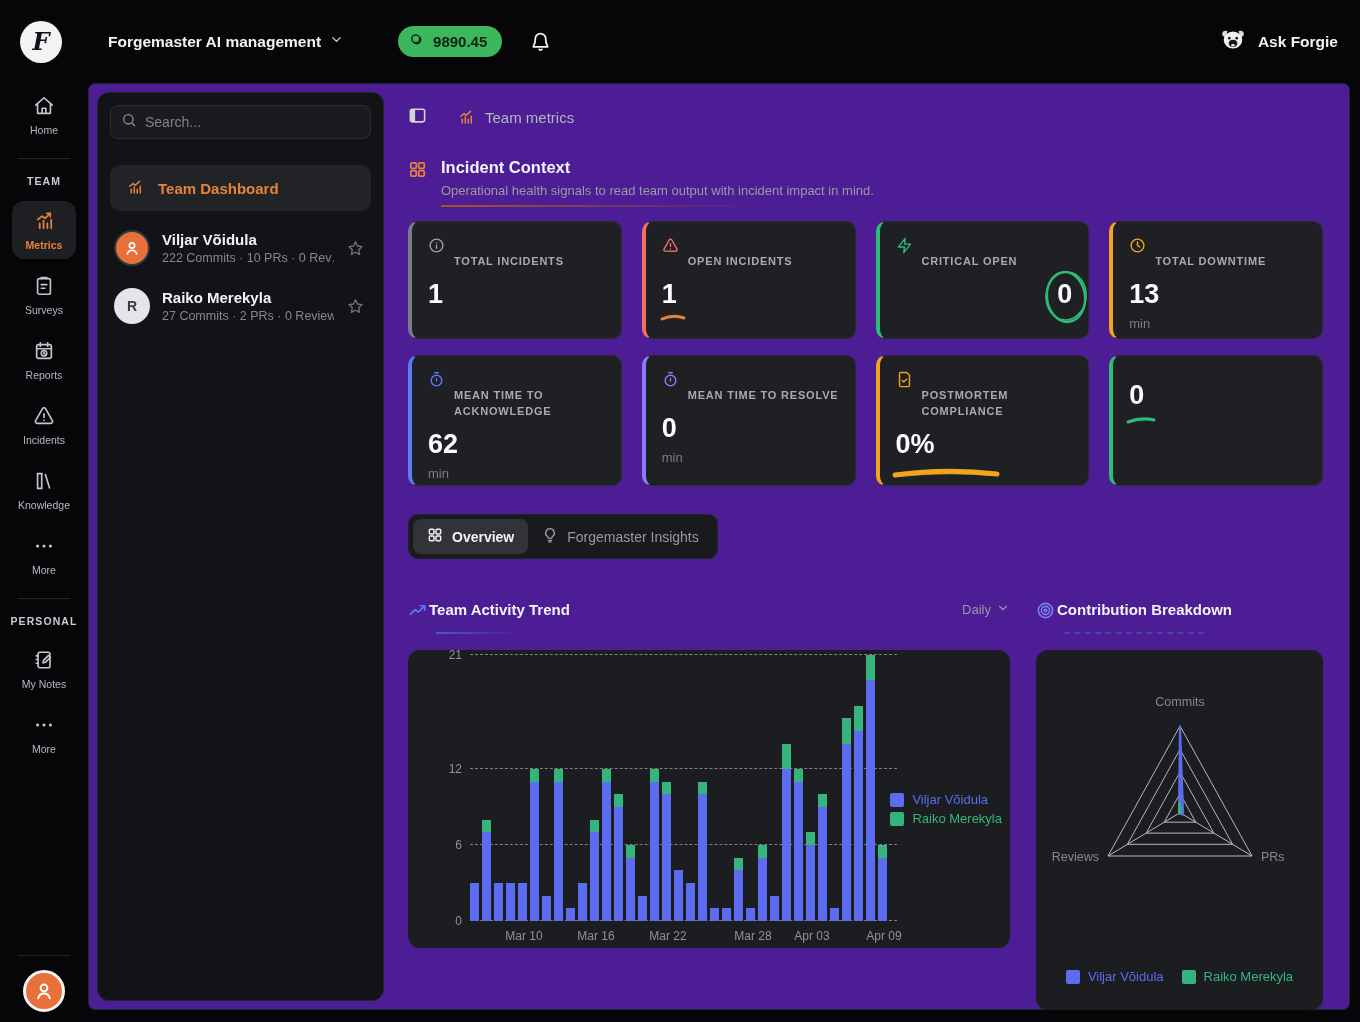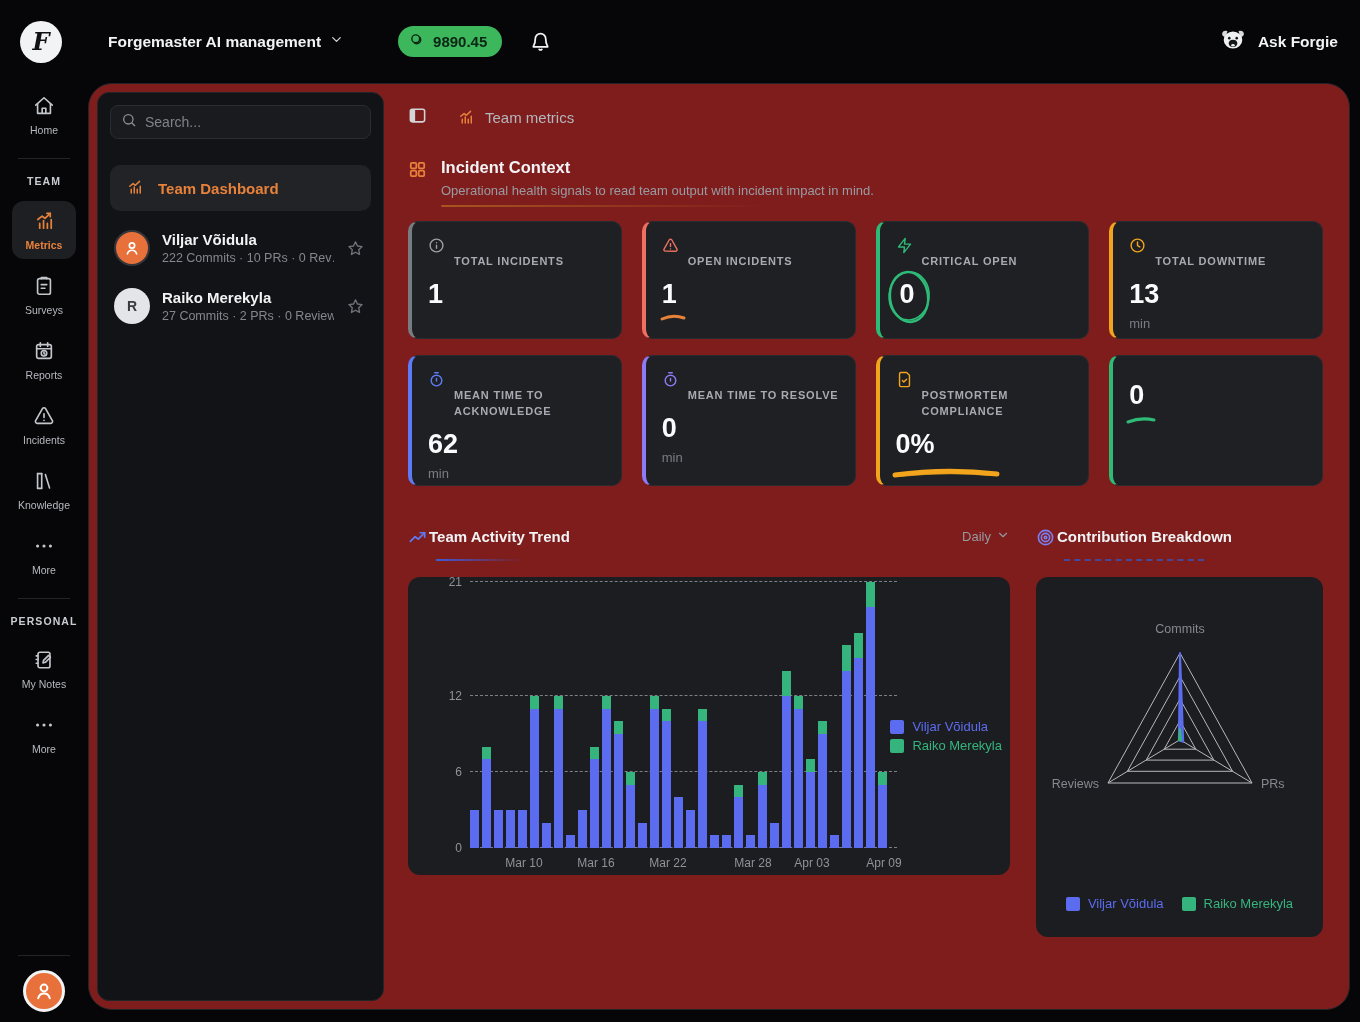--- a/index.html
+++ b/index.html
@@ -24,21 +24,21 @@
                color:#aeb1b7; font-size:10.5px; cursor:pointer; border-radius:12px; }
   .rail-item .ri-label { color:#b6b9bf; }
   .rail-item.active { background:#1e1f23; color:#e8823a; }
   .rail-item.active .ri-label { color:#e8823a; font-weight:700; }
   .rail-divider { width:52px; border-top:1px solid #232428; margin:6px 0 14px; }
   .rail-section { font-size:10.5px; font-weight:700; letter-spacing:1.1px; color:#c9ccd1; margin:2px 0 14px; }
   .rail-bottom { margin-top:auto; display:flex; flex-direction:column; align-items:center; width:100%; }
   .rail-avatar { width:42px; height:42px; border-radius:50%; background:#e8703a; border:3px solid #f2f3f5; display:flex; align-items:center; justify-content:center; cursor:pointer; }
 
   
-  .main { flex:1; margin:0 12px 0 0; background:#7f1d1d; border:1px solid #232428; border-radius:24px; padding:8px; display:flex; gap:0; height:927px; }
+  .main { flex:1; margin:0 12px 0 0; background:#4c1d95; border:1px solid #232428; border-radius:7px; padding:8px; display:flex; gap:0; height:927px; }
 
   
   .team-panel { width:287px; flex-shrink:0; background:#121316; border:1px solid #242529; border-radius:12px; padding:12px; }
   .search-box { height:34px; background:#1a1b1f; border:1px solid #2b2c31; border-radius:8px; display:flex; align-items:center; gap:8px; padding:0 10px; color:#7f8288; }
   .search-box input { background:transparent; border:none; outline:none; color:#c9ccd1; font-size:14px; width:100%; font-family:inherit; }
   .search-box input::placeholder { color:#7f8288; }
   .dash-item { margin-top:26px; height:46px; background:#222327; border-radius:10px; display:flex; align-items:center; gap:14px; padding:0 16px;
                color:#e8823a; font-size:15px; font-weight:700; cursor:pointer; }
   .member { display:flex; align-items:center; gap:12px; padding:11px 6px 11px 4px; cursor:pointer; }
   .member-av { width:36px; height:36px; border-radius:50%; flex-shrink:0; display:flex; align-items:center; justify-content:center; }
@@ -334,21 +334,21 @@
             <span class="card-label">OPEN INCIDENTS</span>
           </div>
           <div class="card-value-wrap">
             <div class="card-value">1</div>
             <svg class="ann" style="left:-2px;top:32px;" width="26" height="10" viewBox="0 0 26 10">
                 <path d="M2 7 Q13 2 24 6" fill="none" stroke="#e8823a" stroke-width="3" stroke-linecap="round"></path>
               </svg>
           </div>
         </div>
 
-        <div class="card" style="border-left-color: rgb(46, 186, 119);">
+        <div class="card" style="border-left-color: rgb(46, 186, 119); text-align: right;">
           <div class="card-top">
             <span class="card-icon"><svg width="17" height="17" viewBox="0 0 24 24" fill="none" stroke="#2eba77" stroke-width="2" stroke-linejoin="round">
                   <path d="M13 2 3.5 14H12l-1 8L20.5 10H12l1-8Z"></path>
                 </svg></span>
             <span class="card-label">CRITICAL OPEN</span>
           </div>
           <div class="card-value-wrap" style="margin-left:4px;">
             <div class="card-value">0</div>
             <svg class="ann" style="left:-15px;top:-13px;" width="48" height="60" viewBox="0 0 48 60">
                 <ellipse cx="24" cy="30" rx="19" ry="25" fill="none" stroke="#2eba77" stroke-width="2.4" transform="rotate(-7 24 30)"></ellipse>
@@ -414,20 +414,38 @@
           <div class="card-value-wrap">
             <div class="card-value">0</div>
             <svg class="ann" style="left:-3px;top:34px;" width="30" height="10" viewBox="0 0 30 10">
                 <path d="M2 7 Q15 2 28 5" fill="none" stroke="#2eba77" stroke-width="3" stroke-linecap="round"></path>
               </svg>
           </div>
         </div>
       </div>
 
       
+      <div class="tabs">
+        <div class="tab active">
+          <span><svg width="16" height="16" viewBox="0 0 24 24" fill="none" stroke="#f2f3f5" stroke-width="2.2">
+                <rect x="3.5" y="3.5" width="7" height="7" rx="1.5"></rect>
+                <rect x="13.5" y="3.5" width="7" height="7" rx="1.5"></rect>
+                <rect x="3.5" y="13.5" width="7" height="7" rx="1.5"></rect>
+                <rect x="13.5" y="13.5" width="7" height="7" rx="1.5"></rect>
+              </svg></span>
+          <span>Overview</span>
+        </div>
+        <div class="tab">
+          <span><svg width="16" height="16" viewBox="0 0 24 24" fill="none" stroke="#96999e" stroke-width="2" stroke-linecap="round">
+                <path d="M12 2.5a6.5 6.5 0 0 0-3.8 11.8c.8.6 1.3 1.5 1.3 2.4h5c0-.9.5-1.8 1.3-2.4A6.5 6.5 0 0 0 12 2.5Z"></path>
+                <path d="M9.5 20h5M10.5 22.5h3"></path>
+              </svg></span>
+          <span>Forgemaster Insights</span>
+        </div>
+      </div>
 
       
       <div class="charts-row">
         <div class="chart-col-left">
           <div class="chart-head">
             <span><svg width="19" height="19" viewBox="0 0 24 24" fill="none" stroke="#5d7bf5" stroke-width="2.2" stroke-linecap="round" stroke-linejoin="round">
                   <path d="m3 17 6-6 4 3 8-8"></path>
                   <path d="M15.5 6H21v5.5"></path>
                 </svg></span>
             <span class="chart-title">Team Activity Trend</span>

